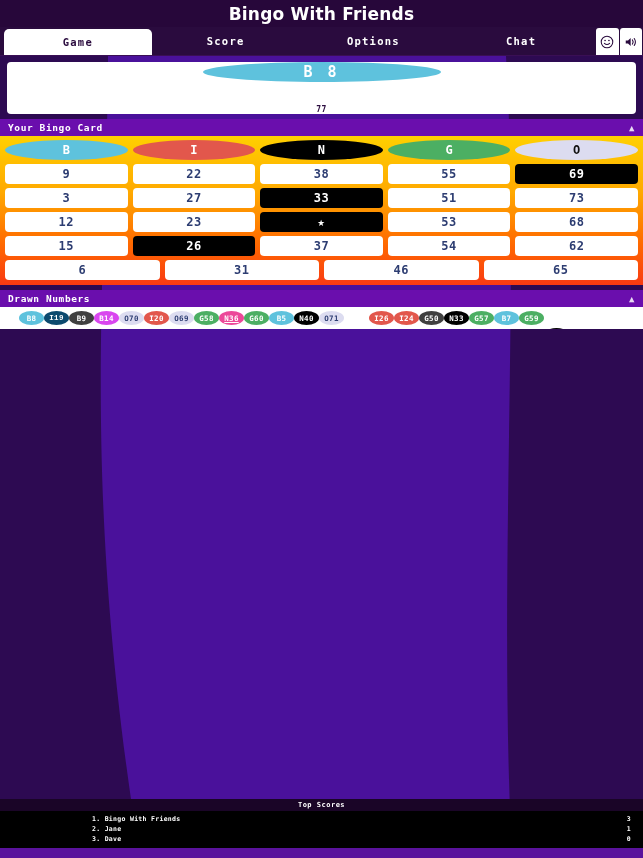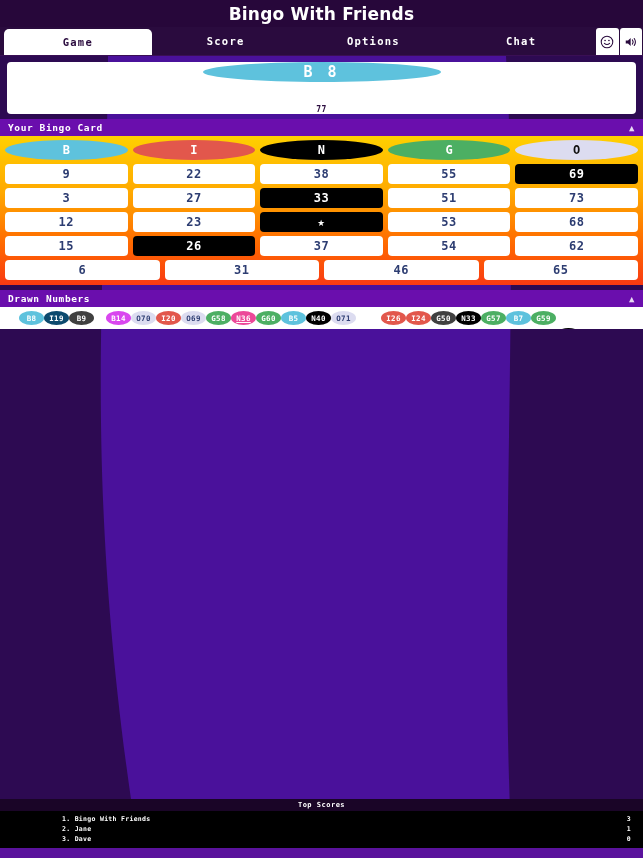--- a/index.html
+++ b/index.html
@@ -251,21 +251,21 @@
   .scores-body {
     background: #000000;
     padding: 3px 0 4px 0;
   }
   .score-row {
     display: flex;
     align-items: flex-end;
     color: #ffffff;
     font-size: 6.5px;
     font-weight: bold;
-    padding: 1px 12px 1px 62px;
+    padding: 1px 12px 1px 92px;
     letter-spacing: 0.3px;
   }
   .score-name { flex: 1 1 auto; }
   .score-val { flex: 0 0 auto; }
   .scores-foot {
     height: 10px;
     background: #5a129c;
   }
 </style>
 </head>
@@ -380,23 +380,23 @@
       </div>
   </div>
 
   <div class="section-head">
     <span>Drawn Numbers</span>
     <span class="chev">▲</span>
   </div>
 
   <div class="drawn-strip" id="drawn-strip">
       <div class="ball" style="background: rgb(94, 194, 221); color: rgb(255, 255, 255);">B8</div>
-      <div class="ball" style="background: #0c4a6e; color: rgb(255, 255, 255);">I19</div>
+      <div class="ball" style="background: #0c4a6e; color: rgb(255, 255, 255); font-family: Liberation Mono, monospace;">I19</div>
       <div class="ball" style="background: #404040; color: rgb(255, 255, 255);">B9</div>
-      <div class="ball" style="background: #d946ef; color: rgb(255, 255, 255); margin-left: 12px;">B14</div>
+      <div class="ball" style="background: #d946ef; color: rgb(255, 255, 255);">B14</div>
       <div class="ball" style="background: rgb(220, 220, 240); color: rgb(45, 61, 114);">O70</div>
       <div class="ball" style="background: rgb(226, 87, 76); color: rgb(255, 255, 255);">I20</div>
       <div class="ball" style="background: rgb(220, 220, 240); color: rgb(45, 61, 114);">O69</div>
       <div class="ball" style="background: rgb(76, 175, 99); color: rgb(255, 255, 255);">G58</div>
       <div class="ball" style="background: #ec4899; color: rgb(255, 255, 255); text-decoration: underline;">N36</div>
       <div class="ball" style="background: rgb(76, 175, 99); color: rgb(255, 255, 255);">G60</div>
       <div class="ball" style="background: rgb(94, 194, 221); color: rgb(255, 255, 255);">B5</div>
       <div class="ball" style="background: rgb(0, 0, 0); color: rgb(255, 255, 255);">N40</div>
       <div class="ball" style="background: rgb(220, 220, 240); color: rgb(45, 61, 114);">O71</div>
       <div class="ball" style="background: rgb(220, 220, 240); color: rgb(45, 61, 114); margin-top: 45px;">O61</div>

